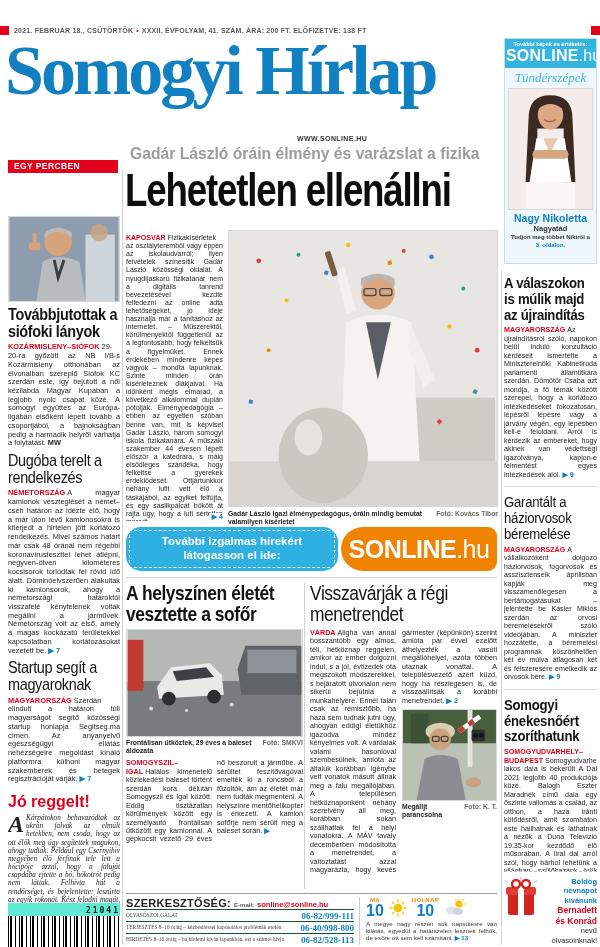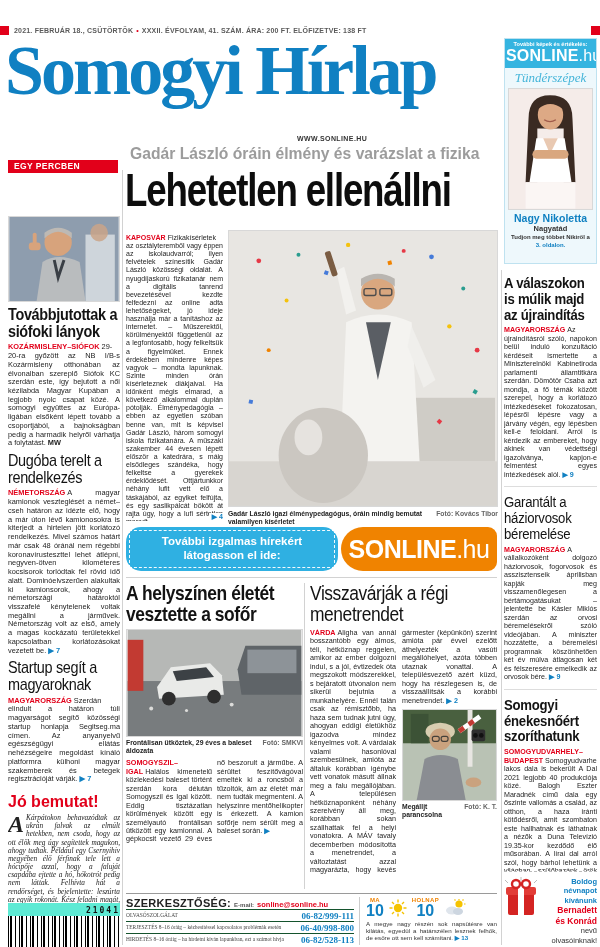--- a/index.html
+++ b/index.html
@@ -186,21 +186,21 @@
       <span class="lead">NÉMETORSZÁG</span><span>A magyar kamionok veszteglését a német–cseh határon az idézte elő, hogy a már úton lévő kamionosokra is kiterjedt a hirtelen jött korlátozó rendelkezés. Mivel számos határt már csak 48 óránál nem régebbi koronavírusteszttel lehet átlépni, negyven-ötven kilométeres kocsisorok torlódtak fel rövid idő alatt. Dominóelvszerűen alakultak ki kamionsorok, ahogy a németországi határoktól visszafelé kénytelenek voltak megállni a járművek. Németország volt az első, amely a magas kockázatú területekkel kapcsolatban korlátozásokat vezetett be.</span>
       <span class="pref">▶ 7</span>
     </p>
 
     <div class="hl hl-left light">Startup segít a magyaroknak</div>
     <p class="body-sm" style="margin:0;">
       <span class="lead">MAGYARORSZÁG</span><span>Szerdán elindult a határon túli magyarságot segítő közösségi startup honlapja Segitseg.ma címen. Az anyanyelvű egészségügyi ellátás nehézségeire megoldást kínáló platformra külhoni magyar szakemberek és betegek regisztrációját várják.</span>
       <span class="pref">▶ 7</span>
     </p>
 
-    <div class="opinion-title">Jó bemutat!</div>
+    <div class="opinion-title">Jó reggelt!</div>
     <p class="opinion-body" style="margin:0;">
       <span class="dropcap">A</span><span>Kárpátokon behavazódtak az ukrán falvak az elmúlt hetekben, nem csoda, hogy az ott élők meg úgy segítettek magukon, ahogy tudtak. Például egy Csernyihiv megyében élő férfinak tele lett a hócipője azzal, hogy a faluját csapdába ejtette a hó, hókotrót pedig nem láttak. Felhívta hát a rendőrséget, és bejelentette: leszúrta az egyik rokonát. Kész feladni magát, ám a kocsiját körbezárta a hó. A rendőrség ezután kiszabadította a falut, és a férfi ekkor bevallotta, hogy füllentett. A valótlan bejelentés miatt 119 hrivnya (1 200 forint) pénzbírságot kapott. A Magyar Közút jobban teljesített, igaz, a tél kisebb kihívást teremtett itt. De ha csak ezen múlna, annyit mi is kifizetnénk talán egy tiszta útért.</span>
       <span class="byline">K. G.</span>
     </p>
 
     <div class="barcode-wrap">
       <div class="barcode-num">21041</div>
       <div class="bars"></div>
       <div class="ean">9 770865 912046</div>
     </div>

